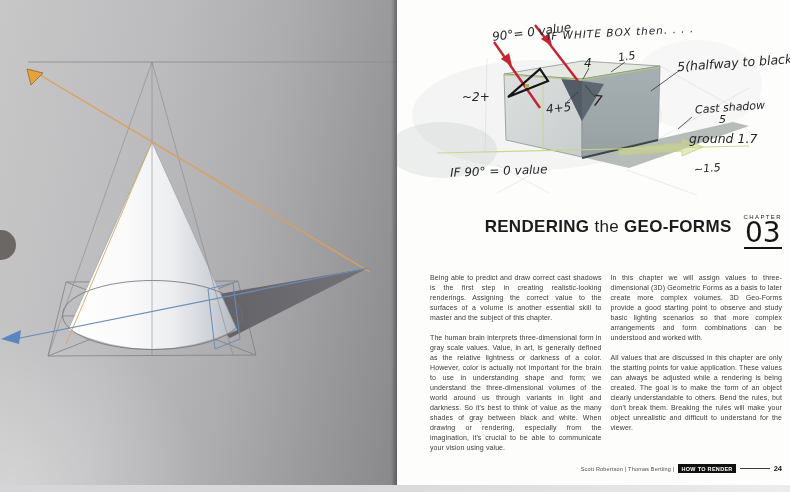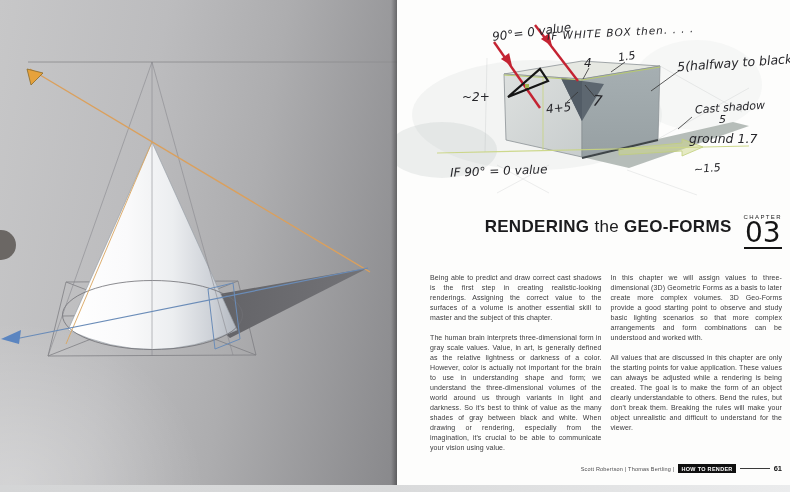--- a/index.html
+++ b/index.html
@@ -220,18 +220,18 @@
       <div class="col">
         <p>In this chapter we will assign values to three-dimensional (3D) Geometric Forms as a basis to later create more complex volumes. 3D Geo-Forms provide a good starting point to observe and study basic lighting scenarios so that more complex arrangements and form combinations can be understood and worked with.</p>
         <p>All values that are discussed in this chapter are only the starting points for value application. These values can always be adjusted while a rendering is being created. The goal is to make the form of an object clearly understandable to others. Bend the rules, but don't break them. Breaking the rules will make your object unrealistic and difficult to understand for the viewer.</p>
       </div>
     </div>
 
     <div class="footer">
       <span class="footer-authors">Scott Robertson | Thomas Bertling |</span>
       <span class="footer-badge">HOW TO RENDER</span>
       <span class="footer-line"></span>
-      <span class="footer-page">61</span>
+      <span class="footer-page">24</span>
     </div>
   </div>
 
   <div class="bottom-strip"></div>
 </div>
 
 </body></html>

